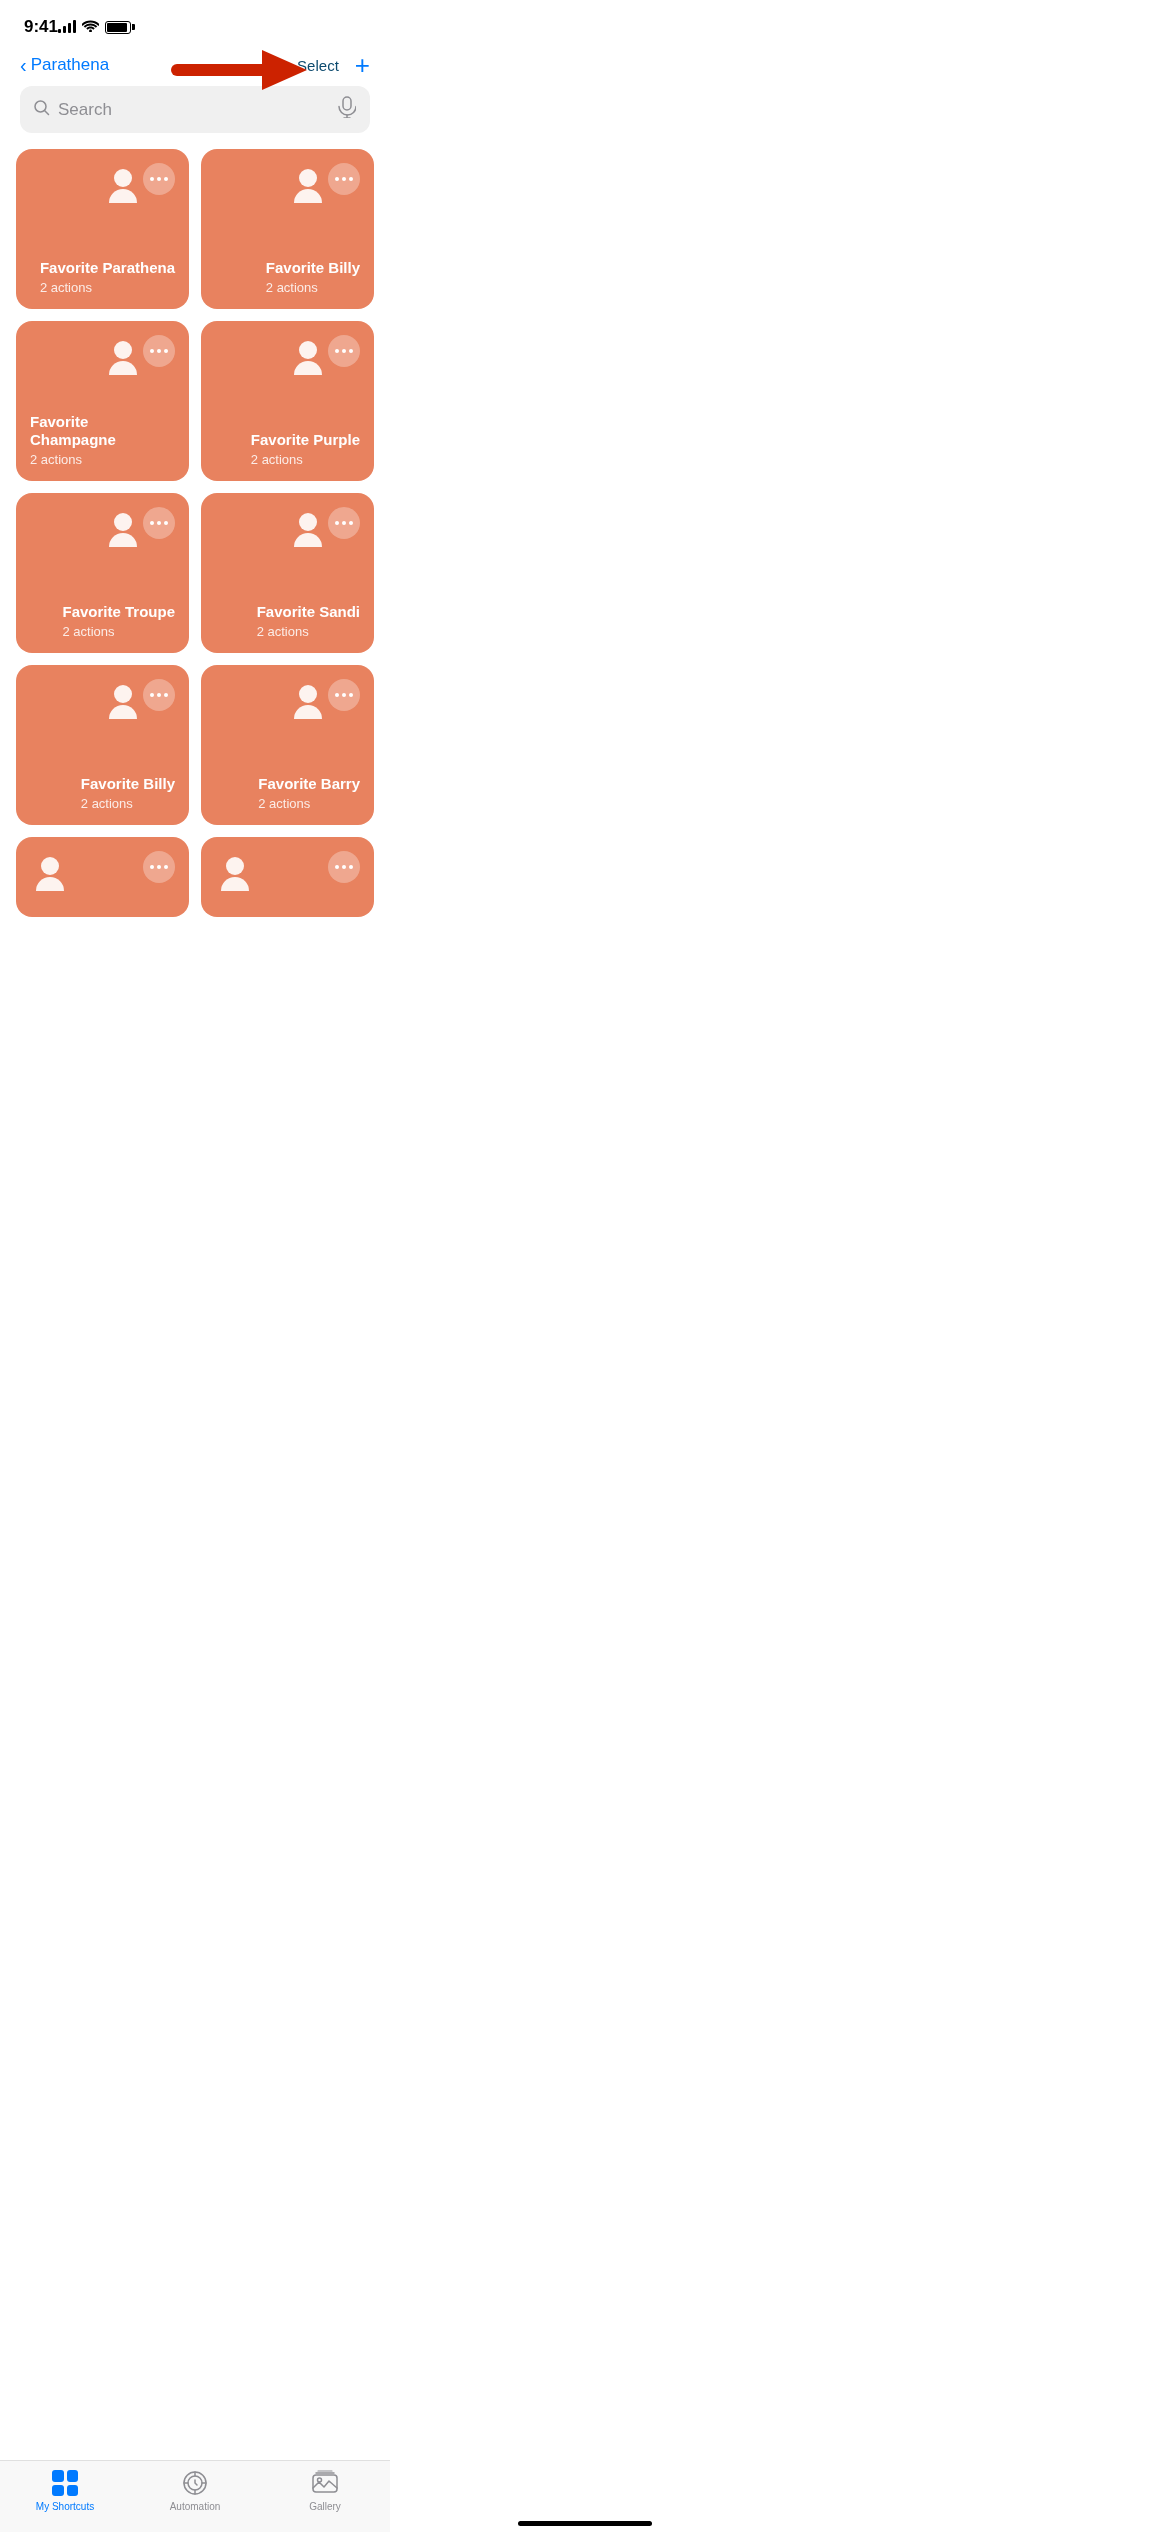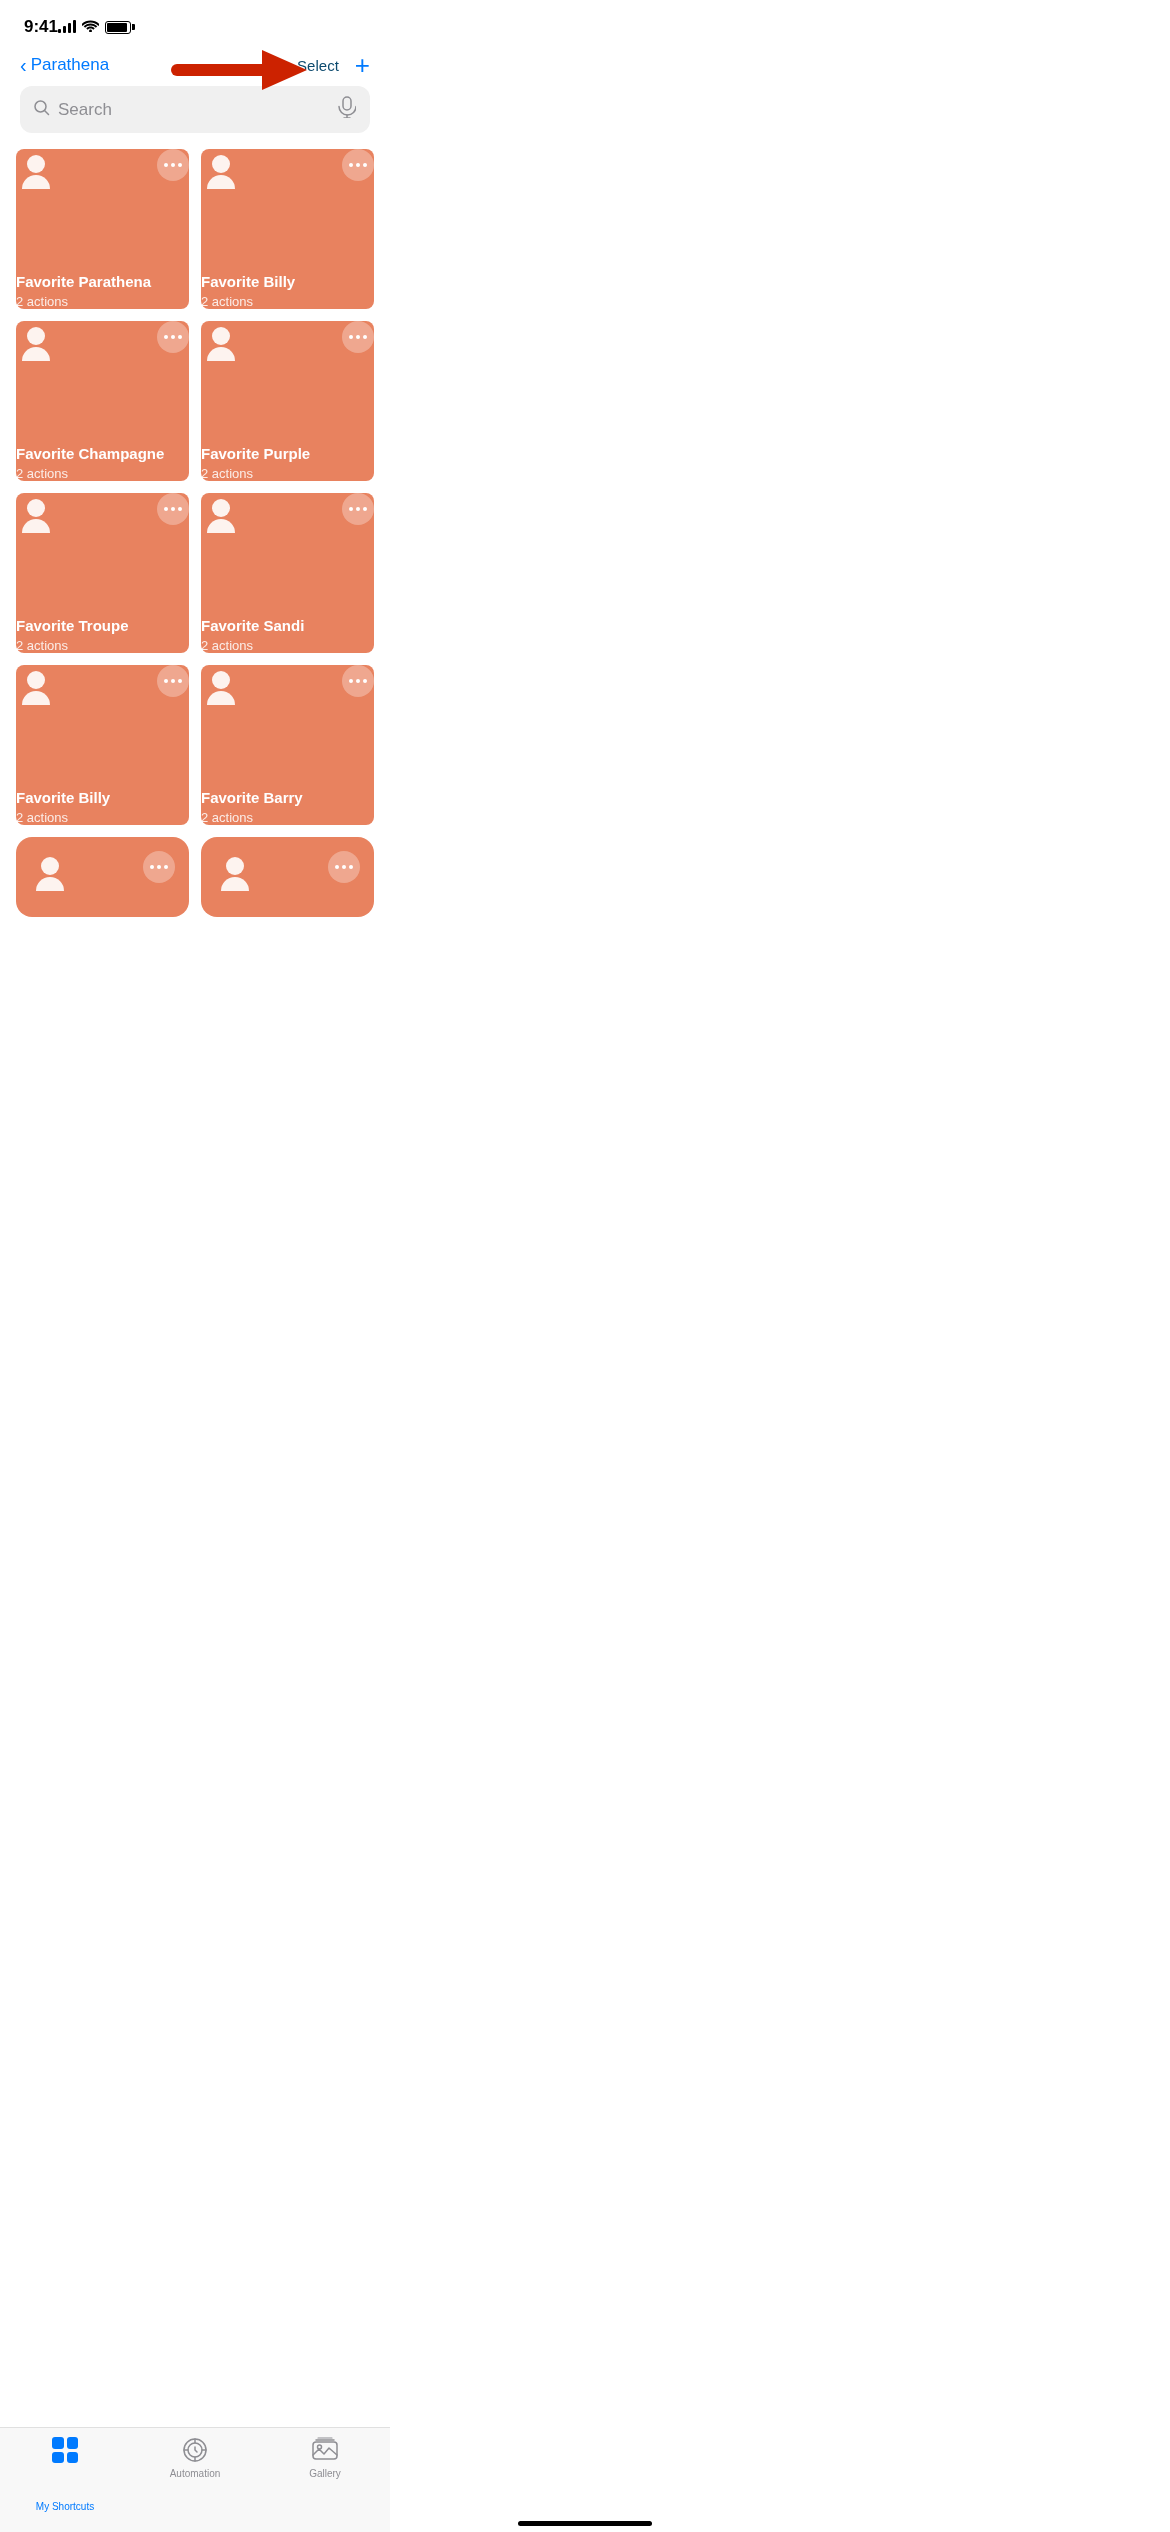--- a/index.html
+++ b/index.html
@@ -163,27 +163,29 @@
     .shortcuts-grid {
       padding: 0 16px;
       display: grid;
       grid-template-columns: 1fr 1fr;
       gap: 12px;
       padding-bottom: 16px;
     }
 
     .shortcut-card {
       background: #E8825F;
-      border-radius: 8px;
+      border-radius: 16px;
+      padding: 14px;
       min-height: 160px;
       display: flex;
       flex-direction: column;
       justify-content: space-between;
       position: relative;
       cursor: pointer;
+      align-items: flex-end;
     }
 
     .shortcut-card-top {
       display: flex;
       justify-content: space-between;
       align-items: flex-start;
     }
 
     .person-icon {
       width: 40px;
@@ -297,21 +299,20 @@
       justify-content: center;
     }
 
     .tab-label {
       font-size: 10px;
       font-weight: 500;
     }
 
     .tab-active .tab-label {
       color: #007AFF;
-      margin-top: 33px;
     }
 
     .tab-inactive .tab-label {
       color: #8e8e93;
     }
 
     
     .grid-icon {
       display: grid;
       grid-template-columns: 1fr 1fr;

